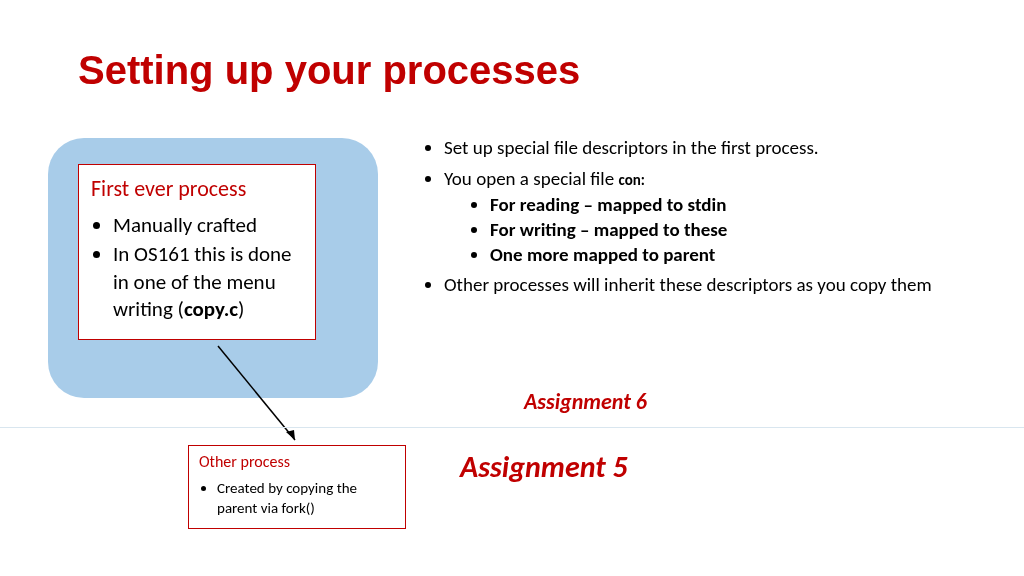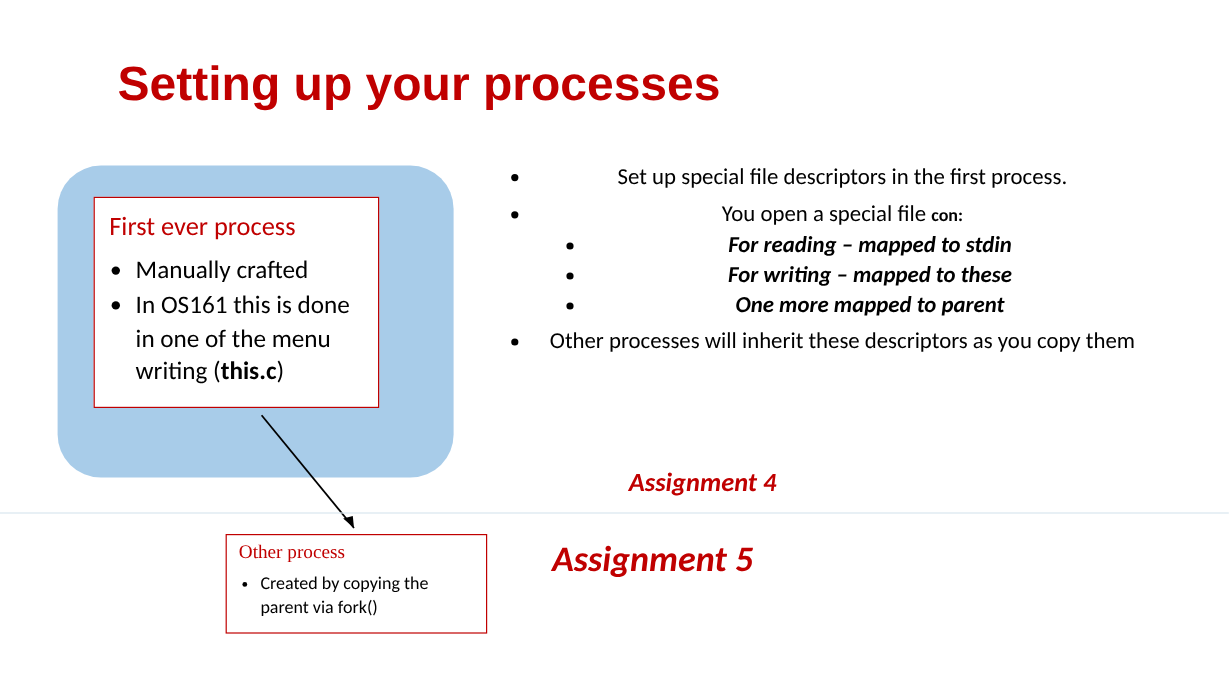--- a/index.html
+++ b/index.html
@@ -13,21 +13,20 @@
     overflow: hidden;
   }
   .title {
     position: absolute;
     left: 78px;
     top: 48px;
     font-size: 40px;
     font-weight: 700;
     color: #c00000;
     font-family: Arial, "Segoe UI", sans-serif;
-    margin-left: 20px;
   }
   .blue-box {
     position: absolute;
     left: 48px;
     top: 138px;
     width: 330px;
     height: 260px;
     background: #a8cce9;
     border-radius: 36px;
   }
@@ -61,49 +60,46 @@
     width: 218px;
     background: #ffffff;
     border: 1px solid #c00000;
     padding: 6px 10px 10px 10px;
   }
   .other-title {
     color: #c00000;
     font-size: 16px;
     font-weight: 400;
     margin-bottom: 8px;
-    font-family: Liberation Serif, serif;
   }
   .other-list {
     list-style: disc;
     padding-left: 18px;
     font-size: 15px;
     line-height: 1.3;
   }
 
   .right-content {
     position: absolute;
     left: 420px;
     top: 136px;
     width: 540px;
     font-size: 19px;
     line-height: 1.3;
   }
   .main-list {
     list-style: disc;
     padding-left: 24px;
-    text-align: center;
   }
   .main-list > li { margin-bottom: 6px; }
   .sub-list {
     list-style: disc;
     padding-left: 46px;
     font-weight: 700;
     margin-top: 2px;
-    font-style: italic;
   }
   .con { font-size: 15px; font-weight: 700; }
 
   .assign4 {
     position: absolute;
     left: 524px;
     top: 388px;
     color: #c00000;
     font-style: italic;
     font-weight: 700;
@@ -137,21 +133,21 @@
 <body>
 
 <h1 class="title">Setting up your processes</h1>
 
 <div class="blue-box">
   <div class="white-panel">
     <div class="panel-title">First ever process</div>
     <ul class="panel-list">
       <li>Manually crafted</li>
       <li>
-        <span>In OS161 this is done in one of the menu writing (</span><b>this.c</b><span>)</span>
+        <span>In OS161 this is done in one of the menu writing (</span><b>copy.c</b><span>)</span>
       </li>
     </ul>
   </div>
 </div>
 
 <svg class="arrow" width="1024" height="576">
   <line x1="218" y1="346" x2="295" y2="440" stroke="#000" stroke-width="1.5"></line>
   <polygon points="295,440 286,432 294,430" fill="#000"></polygon>
 </svg>
 
@@ -172,14 +168,14 @@
       <ul class="sub-list">
         <li>For reading – mapped to stdin</li>
         <li>For writing – mapped to these</li>
         <li>One more mapped to parent</li>
       </ul>
     </li>
     <li>Other processes will inherit these descriptors as you copy them</li>
   </ul>
 </div>
 
-<div class="assign4">Assignment 4</div>
+<div class="assign4">Assignment 6</div>
 <div class="assign5">Assignment 5</div>
 
 </body></html>

